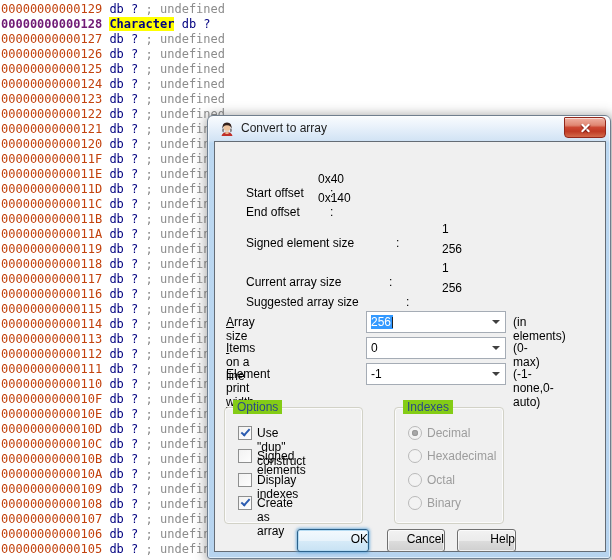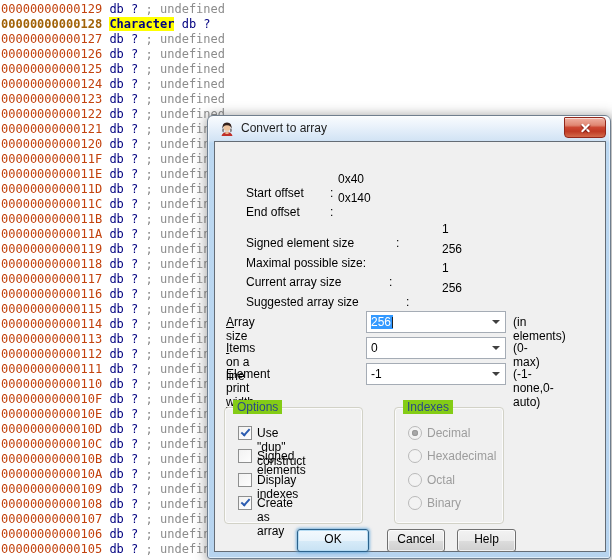--- a/index.html
+++ b/index.html
@@ -4,21 +4,21 @@
 <style>
   html,body{margin:0;padding:0}
   body{width:612px;height:560px;position:relative;overflow:hidden;background:#ffffff;
        font-family:"Liberation Sans",sans-serif;-webkit-font-smoothing:antialiased}
 
   
   .listing{position:absolute;left:1px;top:-13px;font-family:"DejaVu Sans Mono",monospace;
            font-size:12px;line-height:15px;white-space:pre;color:#7b7b7b}
   .lst-row{height:15px}
   .addr{color:#c2410c}
-  .addr.hl{color:#a16207;font-weight:bold}
+  .addr.hl{color:#701a75;font-weight:bold}
   .kw{color:#000080;font-weight:normal}
   .cmt{color:#8c8c8c}
   .lbl{background:#ffff00;color:#000080;font-weight:bold}
 
   
   .dlg{position:absolute;left:207px;top:115px;width:402px;height:442px;
        border:1px solid #6f7e8e;border-radius:6px 6px 3px 3px;
        background:linear-gradient(180deg,#f9fcfe 0px,#eaf2fb 10px,#d3e4f5 24px,#bcd8f1 27px,#b7d4ef 100%);
        box-shadow:1px 2px 12px 2px rgba(70,70,70,.5), inset 0 0 0 1px rgba(255,255,255,.55)}
   .tbar{position:absolute;left:0;top:0;right:0;height:28px}
@@ -34,21 +34,21 @@
   .xbar::before{transform:rotate(45deg)} .xbar::after{transform:rotate(-45deg)}
 
   .dbody{position:absolute;left:6px;top:25px;width:390px;height:409px;
          background:#f0f0f0;border:1px solid #646c75;font-size:12px;color:#000}
 
   
   .irow{position:absolute;left:11px;height:15px;white-space:pre}
   .ilab{display:inline-block;vertical-align:top}
   .w84{width:84px}.w150{width:150px}.w143{width:143px}.w160{width:160px}
   .ival{position:absolute;top:0}
-  .vA{left:112px}.vB{left:216px}
+  .vA{left:92px}.vB{left:216px}
 
   
   .crow{position:absolute;left:11px;height:22px}
   .clab{position:absolute;left:0;top:4px}
   .combo{position:absolute;left:140px;top:0;width:138px;height:20px;background:#fff;
          border:1px solid #a5acb5}
   .cval{position:absolute;left:4px;top:3px}
   .cval.sel{background:#3399ff;color:#fff}
   .cval.sel::after{content:"";display:inline-block;width:0;height:11px;
          border-left:1px solid #222;margin-left:1px;vertical-align:-2px}
@@ -69,21 +69,21 @@
        border-left:2px solid #2a5bb0;border-bottom:2px solid #2a5bb0;transform:rotate(-48deg)}
   .olab{position:absolute;left:19px;top:0}
   .rad{position:absolute;left:0;top:0;width:12px;height:12px;border:1px solid #b9b9b9;
        border-radius:50%;background:#f3f3f3}
   .rad.on::before{content:"";position:absolute;left:3px;top:3px;width:6px;height:6px;
        border-radius:50%;background:#a8a8a8;box-shadow:inset 0 0 0 1px #989898}
   .rlab{position:absolute;left:19px;top:0;color:#9d9d9d}
 
   
   .btn{position:absolute;top:387px;height:21px;border:1px solid #707070;border-radius:3px;
-       text-align:center;line-height:19px;cursor:default;
+       text-align:right;line-height:19px;cursor:default;
        background:linear-gradient(180deg,#f2f2f2 0%,#ebebeb 50%,#dddddd 50%,#cfcfcf 100%);
        box-shadow:inset 0 0 0 1px rgba(255,255,255,.7)}
   .btn.default{border-color:#2c628b;
        background:linear-gradient(180deg,#f3f9fd 0%,#e8f3fb 50%,#d7ebf8 50%,#c8e2f4 100%);
        box-shadow:0 0 3px 1px rgba(85,160,215,.75), inset 0 0 0 1px #b6dcf3}
 </style>
 </head>
 <body>
 
 <div class="listing"><div class="lst-row"><span class="addr">0000000000012A</span><span> </span><span class="kw">db ?</span><span> </span><span class="cmt">; undefined</span></div><div class="lst-row"><span class="addr">00000000000129</span><span> </span><span class="kw">db ?</span><span> </span><span class="cmt">; undefined</span></div><div class="lst-row"><span class="addr hl">00000000000128</span><span> </span><span class="lbl">Character</span><span> </span><span class="kw">db ?</span></div><div class="lst-row"><span class="addr">00000000000127</span><span> </span><span class="kw">db ?</span><span> </span><span class="cmt">; undefined</span></div><div class="lst-row"><span class="addr">00000000000126</span><span> </span><span class="kw">db ?</span><span> </span><span class="cmt">; undefined</span></div><div class="lst-row"><span class="addr">00000000000125</span><span> </span><span class="kw">db ?</span><span> </span><span class="cmt">; undefined</span></div><div class="lst-row"><span class="addr">00000000000124</span><span> </span><span class="kw">db ?</span><span> </span><span class="cmt">; undefined</span></div><div class="lst-row"><span class="addr">00000000000123</span><span> </span><span class="kw">db ?</span><span> </span><span class="cmt">; undefined</span></div><div class="lst-row"><span class="addr">00000000000122</span><span> </span><span class="kw">db ?</span><span> </span><span class="cmt">; undefined</span></div><div class="lst-row"><span class="addr">00000000000121</span><span> </span><span class="kw">db ?</span><span> </span><span class="cmt">; undefined</span></div><div class="lst-row"><span class="addr">00000000000120</span><span> </span><span class="kw">db ?</span><span> </span><span class="cmt">; undefined</span></div><div class="lst-row"><span class="addr">0000000000011F</span><span> </span><span class="kw">db ?</span><span> </span><span class="cmt">; undefined</span></div><div class="lst-row"><span class="addr">0000000000011E</span><span> </span><span class="kw">db ?</span><span> </span><span class="cmt">; undefined</span></div><div class="lst-row"><span class="addr">0000000000011D</span><span> </span><span class="kw">db ?</span><span> </span><span class="cmt">; undefined</span></div><div class="lst-row"><span class="addr">0000000000011C</span><span> </span><span class="kw">db ?</span><span> </span><span class="cmt">; undefined</span></div><div class="lst-row"><span class="addr">0000000000011B</span><span> </span><span class="kw">db ?</span><span> </span><span class="cmt">; undefined</span></div><div class="lst-row"><span class="addr">0000000000011A</span><span> </span><span class="kw">db ?</span><span> </span><span class="cmt">; undefined</span></div><div class="lst-row"><span class="addr">00000000000119</span><span> </span><span class="kw">db ?</span><span> </span><span class="cmt">; undefined</span></div><div class="lst-row"><span class="addr">00000000000118</span><span> </span><span class="kw">db ?</span><span> </span><span class="cmt">; undefined</span></div><div class="lst-row"><span class="addr">00000000000117</span><span> </span><span class="kw">db ?</span><span> </span><span class="cmt">; undefined</span></div><div class="lst-row"><span class="addr">00000000000116</span><span> </span><span class="kw">db ?</span><span> </span><span class="cmt">; undefined</span></div><div class="lst-row"><span class="addr">00000000000115</span><span> </span><span class="kw">db ?</span><span> </span><span class="cmt">; undefined</span></div><div class="lst-row"><span class="addr">00000000000114</span><span> </span><span class="kw">db ?</span><span> </span><span class="cmt">; undefined</span></div><div class="lst-row"><span class="addr">00000000000113</span><span> </span><span class="kw">db ?</span><span> </span><span class="cmt">; undefined</span></div><div class="lst-row"><span class="addr">00000000000112</span><span> </span><span class="kw">db ?</span><span> </span><span class="cmt">; undefined</span></div><div class="lst-row"><span class="addr">00000000000111</span><span> </span><span class="kw">db ?</span><span> </span><span class="cmt">; undefined</span></div><div class="lst-row"><span class="addr">00000000000110</span><span> </span><span class="kw">db ?</span><span> </span><span class="cmt">; undefined</span></div><div class="lst-row"><span class="addr">0000000000010F</span><span> </span><span class="kw">db ?</span><span> </span><span class="cmt">; undefined</span></div><div class="lst-row"><span class="addr">0000000000010E</span><span> </span><span class="kw">db ?</span><span> </span><span class="cmt">; undefined</span></div><div class="lst-row"><span class="addr">0000000000010D</span><span> </span><span class="kw">db ?</span><span> </span><span class="cmt">; undefined</span></div><div class="lst-row"><span class="addr">0000000000010C</span><span> </span><span class="kw">db ?</span><span> </span><span class="cmt">; undefined</span></div><div class="lst-row"><span class="addr">0000000000010B</span><span> </span><span class="kw">db ?</span><span> </span><span class="cmt">; undefined</span></div><div class="lst-row"><span class="addr">0000000000010A</span><span> </span><span class="kw">db ?</span><span> </span><span class="cmt">; undefined</span></div><div class="lst-row"><span class="addr">00000000000109</span><span> </span><span class="kw">db ?</span><span> </span><span class="cmt">; undefined</span></div><div class="lst-row"><span class="addr">00000000000108</span><span> </span><span class="kw">db ?</span><span> </span><span class="cmt">; undefined</span></div><div class="lst-row"><span class="addr">00000000000107</span><span> </span><span class="kw">db ?</span><span> </span><span class="cmt">; undefined</span></div><div class="lst-row"><span class="addr">00000000000106</span><span> </span><span class="kw">db ?</span><span> </span><span class="cmt">; undefined</span></div><div class="lst-row"><span class="addr">00000000000105</span><span> </span><span class="kw">db ?</span><span> </span><span class="cmt">; undefined</span></div></div>
@@ -109,21 +109,21 @@
     <div class="irow" style="top:30px">
       <span class="ilab w84">Start offset</span><span>:</span><span class="ival vA">0x40</span>
     </div>
     <div class="irow" style="top:49px">
       <span class="ilab w84">End offset</span><span>:</span><span class="ival vA">0x140</span>
     </div>
     <div class="irow" style="top:80px">
       <span class="ilab w150">Signed element size</span><span>:</span><span class="ival vB">1</span>
     </div>
     <div class="irow" style="top:100px">
-      <span class="ilab">Maximal possible size:</span><span></span><span class="ival vB">256</span>
+      <span></span><span class="ival vB">256</span>
     </div>
     <div class="irow" style="top:119px">
       <span class="ilab w143">Current array size</span><span>:</span><span class="ival vB">1</span>
     </div>
     <div class="irow" style="top:139px">
       <span class="ilab w160">Suggested array size</span><span>:</span><span class="ival vB">256</span>
     </div>
 
     <div class="crow" style="top:169px">
       <span class="clab"><span></span><u>A</u><span>rray size</span></span>

